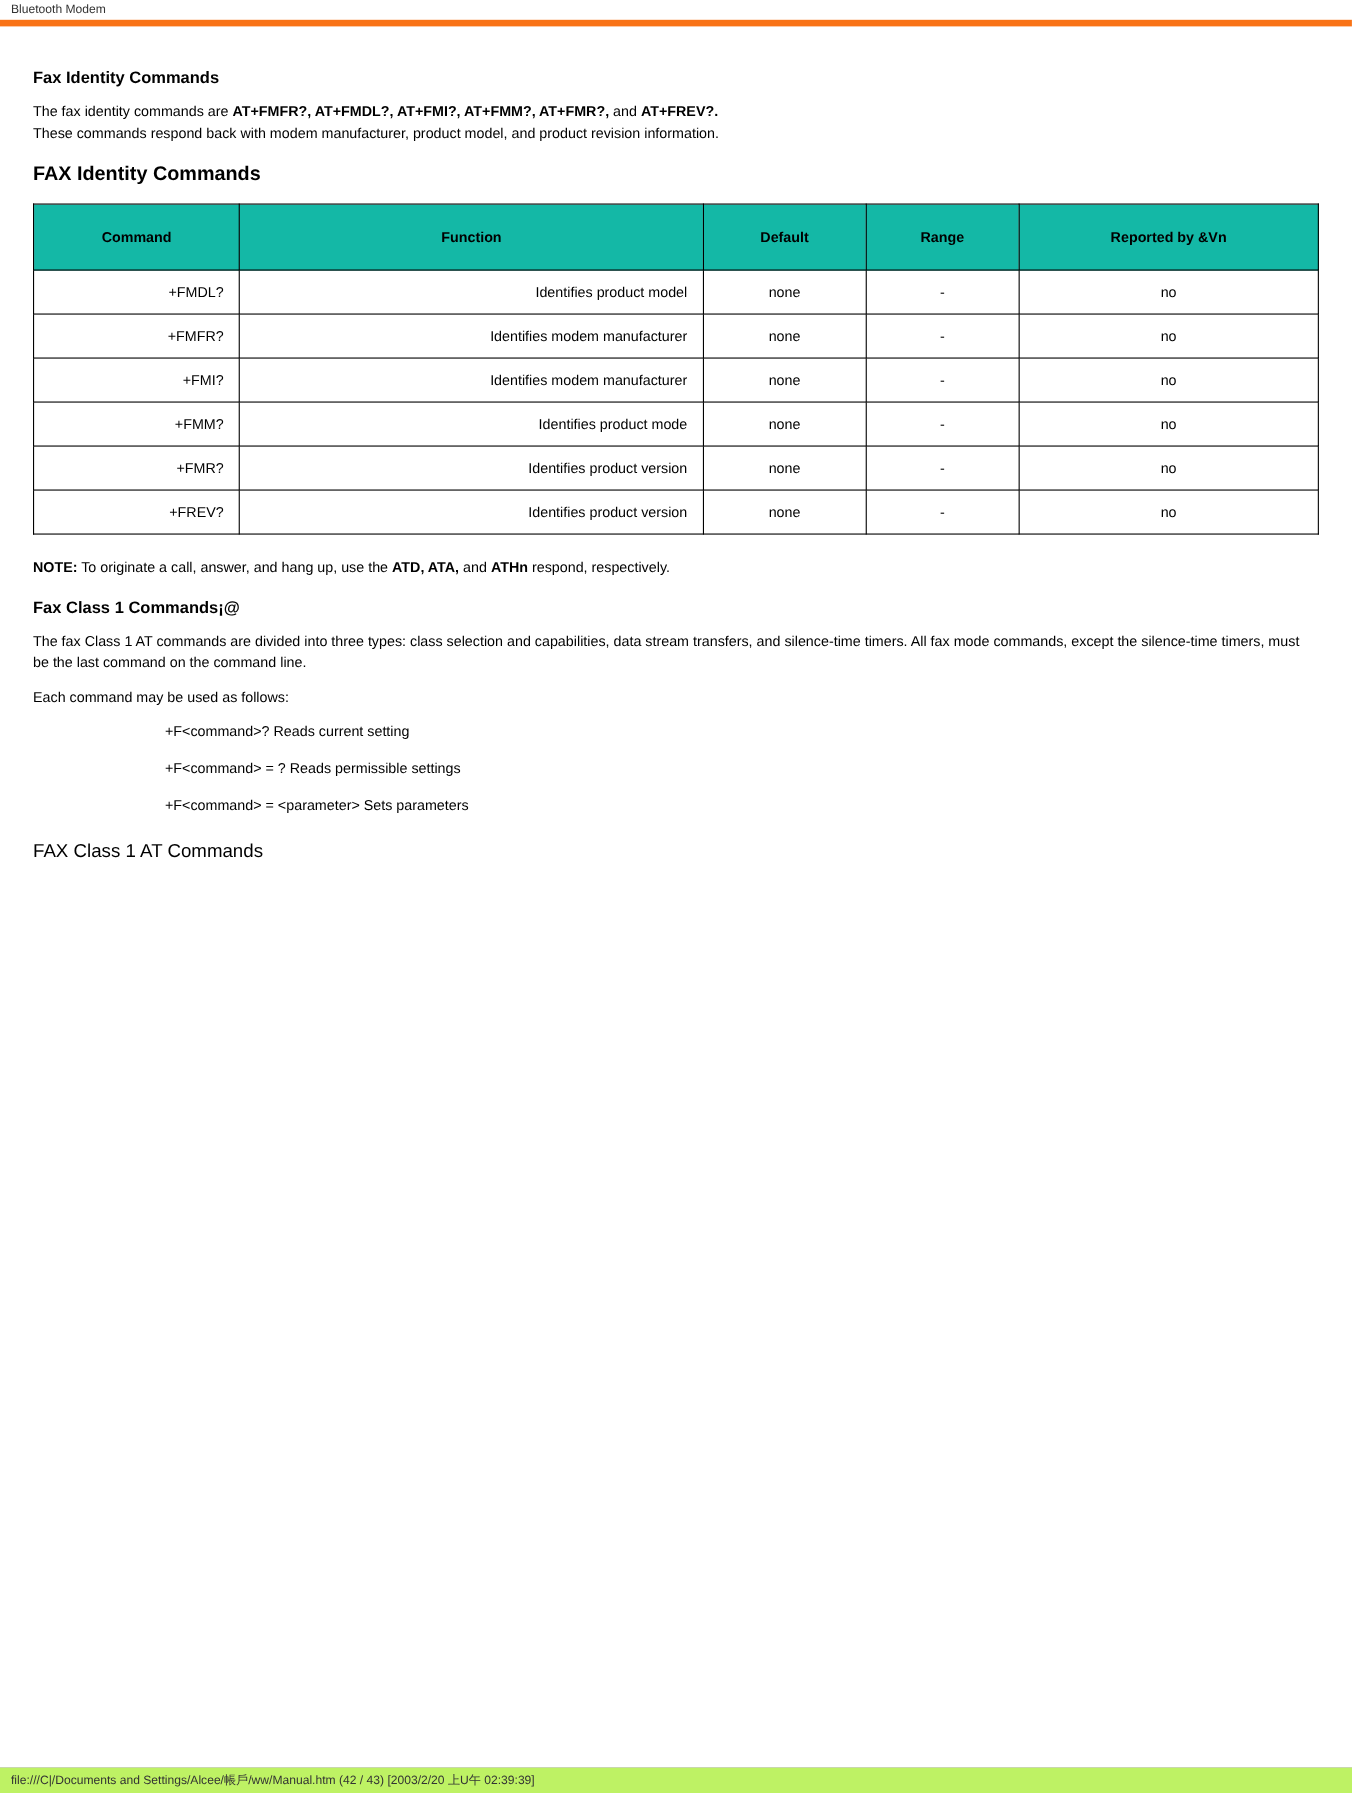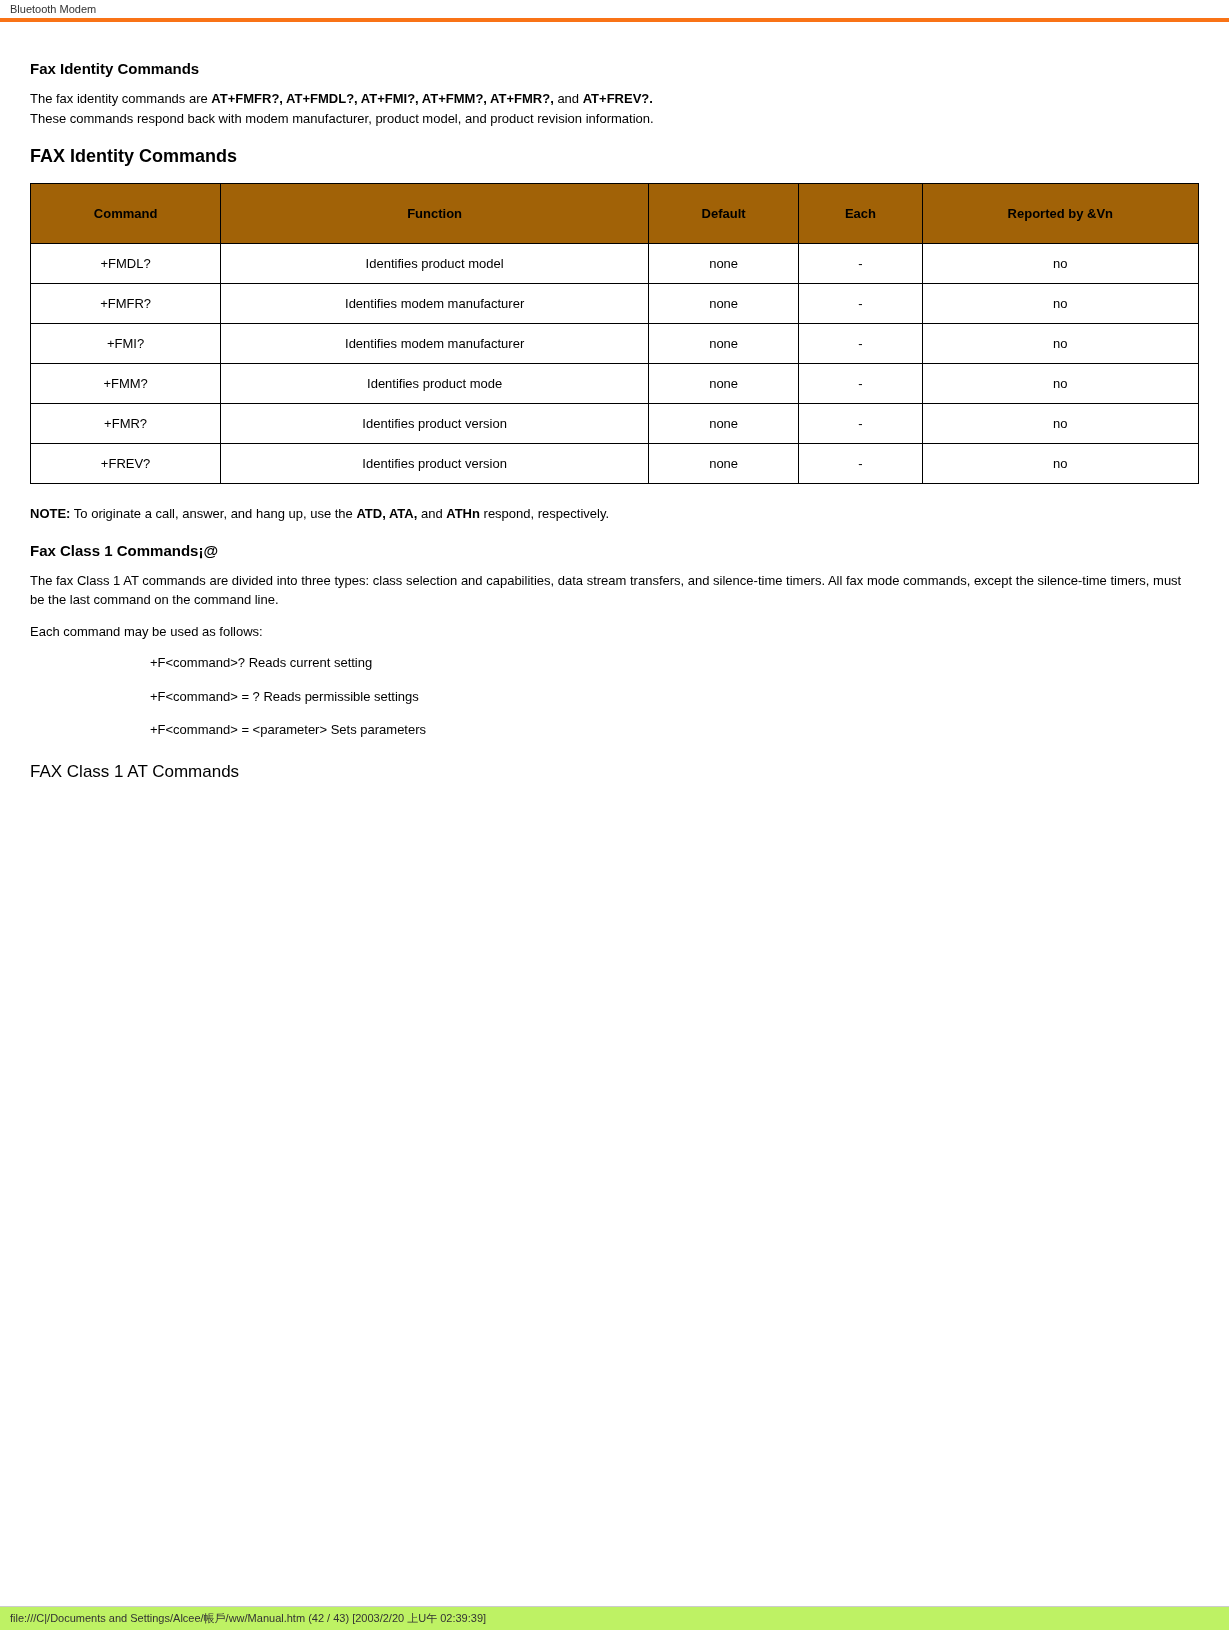--- a/index.html
+++ b/index.html
@@ -8,21 +8,21 @@
       font-size: 13px;
       background: #fff;
       color: #000;
       width: 1229px;
       min-height: 1630px;
       padding: 0;
     }
     .top-bar {
       font-size: 11px;
       padding: 3px 10px;
-      border-bottom: 4px solid #f97316;
+      border-bottom: 6px solid #f97316;
       color: #333;
     }
     .content {
       padding: 20px 30px 60px 30px;
     }
     .section-title {
       font-size: 15px;
       font-weight: bold;
       margin-bottom: 12px;
       margin-top: 18px;
@@ -47,24 +47,24 @@
     }
     table.fax-table th, table.fax-table td {
       border: 1px solid #000;
       padding: 10px 14px;
       vertical-align: middle;
       font-size: 13px;
     }
     table.fax-table th {
       font-weight: bold;
       text-align: center;
-      background: #a16207;
+      background: #14b8a6;
     }
     table.fax-table td {
-      text-align: center;
+      text-align: right;
     }
     table.fax-table td.center {
       text-align: center;
     }
     table.fax-table thead tr {
       height: 60px;
     }
     table.fax-table tbody tr {
       height: 40px;
     }
@@ -132,21 +132,21 @@
   </p>
 
   <div class="fax-identity-title">FAX Identity Commands</div>
 
   <table class="fax-table">
     <thead>
       <tr>
         <th>Command</th>
         <th>Function</th>
         <th>Default</th>
-        <th>Each</th>
+        <th>Range</th>
         <th>Reported by &amp;Vn</th>
       </tr>
     </thead>
     <tbody id="table-body">
     <tr>
           <td>+FMDL?</td>
           <td>Identifies product model</td>
           <td class="center">none</td>
           <td class="center">-</td>
           <td class="center">no</td>

